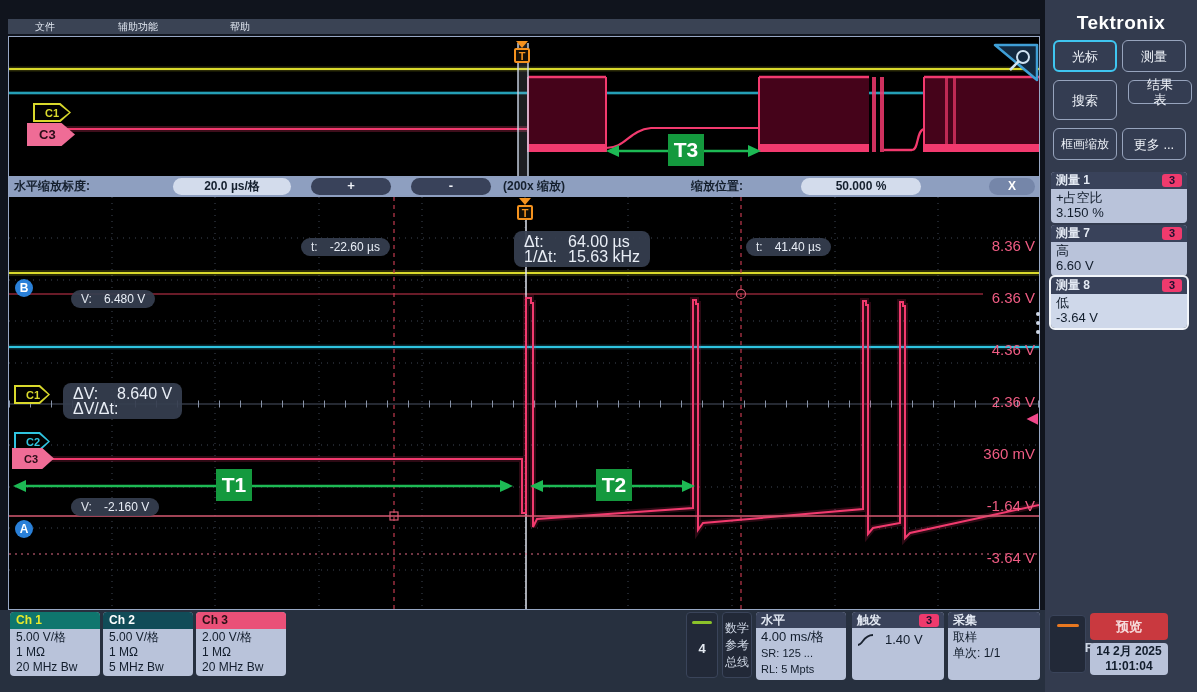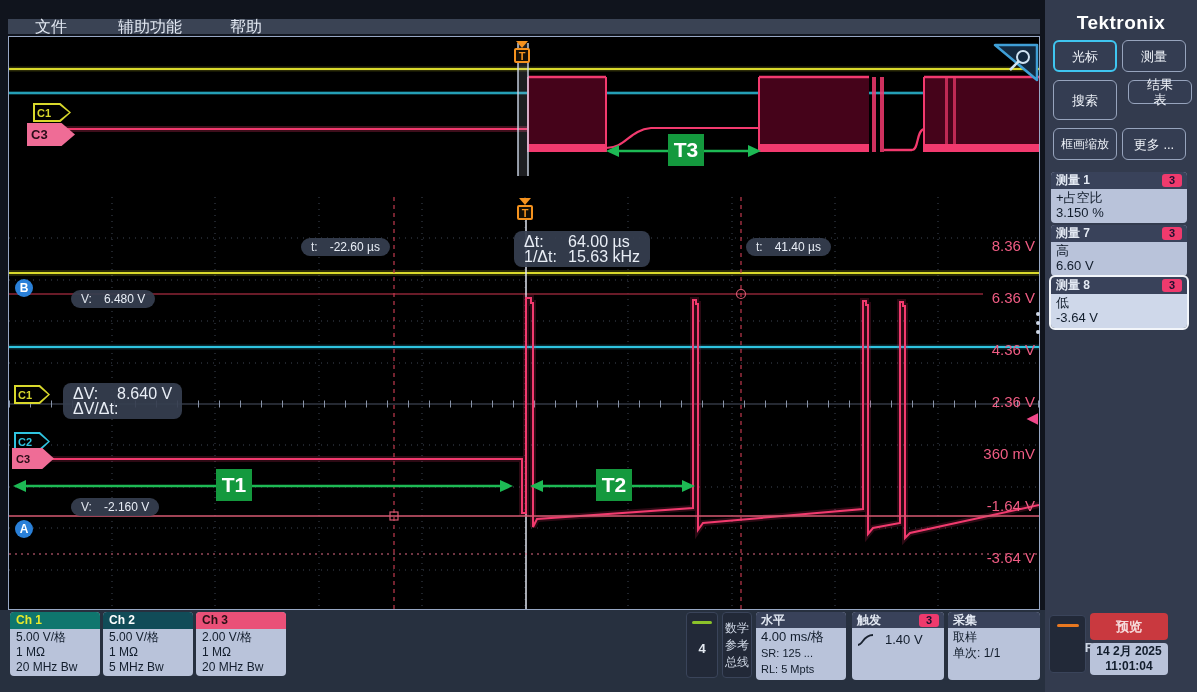--- a/index.html
+++ b/index.html
@@ -1,39 +1,39 @@
 <!DOCTYPE html>
 <html><head>
 <meta charset="utf-8">
 <style>
   html,body{margin:0;padding:0;background:#0d1119;}
   *{box-sizing:border-box;font-family:"Liberation Sans",sans-serif;}
   .app{position:relative;width:1197px;height:692px;background:#10141d;overflow:hidden;}
 
   
   .menubar{position:absolute;left:8px;top:19px;width:1032px;height:15px;background:#3a4354;}
-  .menubar .mitem{position:absolute;top:0;height:15px;line-height:15px;font-size:16px;color:#e2e8f2;cursor:default;}
+  .menubar .mitem{position:absolute;top:0;height:15px;line-height:15px;font-size:10px;color:#e2e8f2;cursor:default;}
 
   
   .display{position:absolute;left:8px;top:36px;width:1032px;height:574px;background:#000;border:1px solid #97a7c4;}
   .overview{position:absolute;left:0;top:0;width:1030px;height:139px;}
   .zbar{position:absolute;left:0;top:139px;width:1030px;height:21px;background:#8e9fc0;}
   .mainview{position:absolute;left:0;top:160px;width:1030px;height:412px;}
   svg{display:block;}
 
   
   .tmark{position:absolute;width:16px;height:15px;border:2px solid #f5921e;background:#161006;color:#f5921e;
          font-size:11px;font-weight:700;line-height:12px;text-align:center;border-radius:2px;}
   .tmark::before{content:"";position:absolute;top:-9px;left:50%;transform:translateX(-50%);
          border:6px solid transparent;border-top:7px solid #f5921e;border-bottom:0;}
 
   
   .tag{position:absolute;clip-path:polygon(0 0,72% 0,100% 50%,72% 100%,0 100%);}
   .tag .inner{position:absolute;inset:2px;clip-path:polygon(0 0,72% 0,100% 50%,72% 100%,0 100%);background:#000;}
-  .tag .txt{position:absolute;inset:0;display:flex;align-items:center;padding-left:4px;font-size:11px;font-weight:700;}
+  .tag .txt{position:absolute;inset:0;display:flex;align-items:center;padding-left:12px;font-size:11px;font-weight:700;}
   .tag.filled .txt{color:#fff;}
   .circ{position:absolute;width:18px;height:18px;border-radius:50%;background:#2a80d8;color:#fff;
         font-size:12px;font-weight:700;display:flex;align-items:center;justify-content:center;}
 
   
   .pill{position:absolute;background:rgba(54,62,80,.93);border-radius:10px;color:#e9eef6;font-size:12px;
         padding:2px 10px;display:flex;align-items:center;gap:12px;white-space:nowrap;}
   .pill .lab{opacity:.95;}
   .pill2{position:absolute;background:rgba(54,62,80,.93);border-radius:8px;color:#e9eef6;font-size:16px;
         padding:3px 10px;white-space:nowrap;}
@@ -161,20 +161,30 @@
 
       <div class="glabel" style="left:659px;top:97px;">T3</div>
 
       <svg width="46" height="40" style="position:absolute;left:984px;top:6px">
         <polygon points="2,2 44,2 44,37" fill="#13293f" stroke="#3f9fd6" stroke-width="2.5" stroke-linejoin="round"></polygon>
         <circle cx="30" cy="14" r="6" fill="none" stroke="#cfe3f2" stroke-width="2"></circle>
         <line x1="25.5" y1="18.5" x2="17" y2="27" stroke="#cfe3f2" stroke-width="2.5"></line>
       </svg>
     </div>
 
+    <div class="zbar">
+      <span class="ztext" style="left:5px">水平缩放标度:</span>
+      <span class="zpill" style="left:164px;width:118px">20.0 µs/格</span>
+      <span class="zbtn" style="left:302px;width:80px">+</span>
+      <span class="zbtn" style="left:402px;width:80px">-</span>
+      <span class="ztext" style="left:494px">(200x 缩放)</span>
+      <span class="ztext" style="left:682px">缩放位置:</span>
+      <span class="zpill" style="left:792px;width:120px">50.000 %</span>
+      <span class="zclose" style="left:980px;width:46px">X</span>
+    </div>
 
     <div class="mainview">
       <svg width="1030" height="412">
 
         <g stroke="#3f4654" stroke-width="1" stroke-dasharray="1 5">
           <line x1="103" y1="0" x2="103" y2="412"></line>
             <line x1="206" y1="0" x2="206" y2="412"></line>
           <line x1="310" y1="0" x2="310" y2="412"></line>
             <line x1="413" y1="0" x2="413" y2="412"></line>
           <line x1="516" y1="0" x2="516" y2="412"></line>

